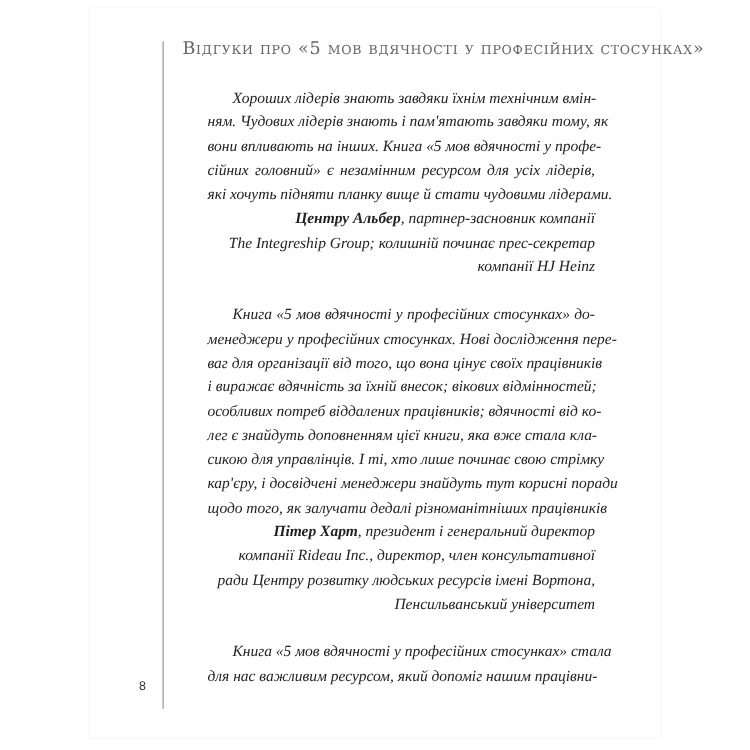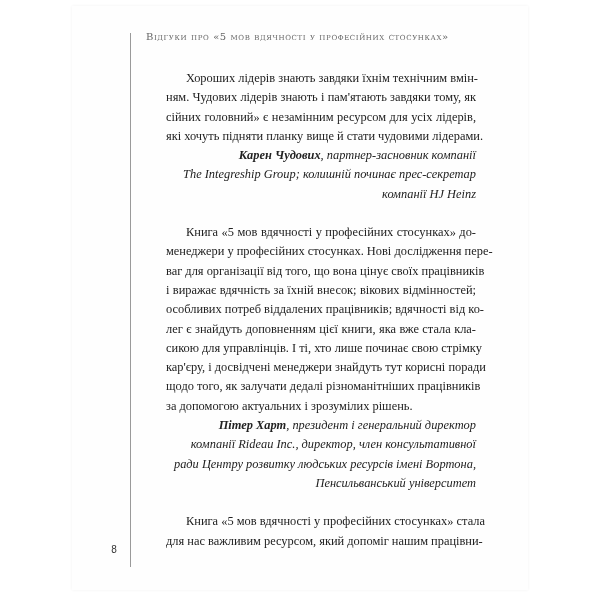--- a/index.html
+++ b/index.html
@@ -9,29 +9,29 @@
     background:#fefefe;
     box-shadow: 0 0 3px rgba(0,0,0,0.06);
   }
   .rule { position:absolute; left:130px; top:33px; width:1px; height:534px; background:#9a9a9a; }
   .page-num {
     position:absolute; left:108px; top:544px; width:12px; text-align:center;
     font-family:"Liberation Sans", sans-serif; font-size:10px; color:#333;
   }
   .running-head {
     position:absolute; left:146px; top:31px; width:330px;
-    font-family:"DejaVu Serif", serif; font-size:10px; letter-spacing:0.6px;
+    font-family:"DejaVu Serif", serif; font-size:14px; letter-spacing:0.6px;
     color:#666; font-variant: small-caps; white-space:nowrap;
   }
   .body {
     position:absolute; left:146px; top:69px; width:330px;
     font-family:"Liberation Serif", serif; font-size:12.4px; line-height:19.3px; color:#222;
   }
   .p { text-align:justify; text-indent:20px; margin:0; }
-  .line { display:block; text-align:justify; text-align-last:justify; white-space:nowrap; }
+  .line { display:block; text-align:justify; text-align-last:justify; white-space:nowrap;font-style:italic; }
   .line.last { text-align-last:left; }
   .line.ind { padding-left:20px; }
   .attr { text-align:right; font-style:italic; margin:0; }
   .attr .name { font-weight:bold; }
   .attr .l { display:block; white-space:nowrap; }
   .gap { height:19px; }
 </style>
 </head>
 <body>
 
@@ -39,42 +39,42 @@
 </div>
 <div class="rule"></div>
 <div class="page-num">8</div>
 <div class="running-head">Відгуки про «5 мов вдячності у професійних стосунках»</div>
 
 <div class="body">
 
   <div class="p">
     <span class="line ind">Хороших лідерів знають завдяки їхнім технічним вмін-</span>
     <span class="line">ням. Чудових лідерів знають і пам'ятають завдяки тому, як</span>
+    <span class="line">вони впливають на інших. Книга «5 мов вдячності у профе-</span>
     <span class="line">сійних головний» є незамінним ресурсом для усіх лідерів,</span>
     <span class="line last">які хочуть підняти планку вище й стати чудовими лідерами.</span>
   </div>
   <div class="attr">
-    <span class="l"><span class="name">Карен Чудових</span><span>, партнер-засновник компанії</span></span>
+    <span class="l"><span class="name">Центру Альбер</span><span>, партнер-засновник компанії</span></span>
     <span class="l">The Integreship Group; колишній починає прес-секретар</span>
     <span class="l">компанії HJ Heinz</span>
   </div>
 
   <div class="gap"></div>
 
   <div class="p">
     <span class="line ind">Книга «5 мов вдячності у професійних стосунках» до-</span>
     <span class="line">менеджери у професійних стосунках. Нові дослідження пере-</span>
     <span class="line">ваг для організації від того, що вона цінує своїх працівників</span>
     <span class="line">і виражає вдячність за їхній внесок; вікових відмінностей;</span>
     <span class="line">особливих потреб віддалених працівників; вдячності від ко-</span>
     <span class="line">лег є знайдуть доповненням цієї книги, яка вже стала кла-</span>
     <span class="line">сикою для управлінців. І ті, хто лише починає свою стрімку</span>
     <span class="line">кар'єру, і досвідчені менеджери знайдуть тут корисні поради</span>
     <span class="line">щодо того, як залучати дедалі різноманітніших працівників</span>
-    <span class="line last">за допомогою актуальних і зрозумілих рішень.</span>
   </div>
   <div class="attr">
     <span class="l"><span class="name">Пітер Харт</span><span>, президент і генеральний директор</span></span>
     <span class="l">компанії Rideau Inc., директор, член консультативної</span>
     <span class="l">ради Центру розвитку людських ресурсів імені Вортона,</span>
     <span class="l">Пенсильванський університет</span>
   </div>
 
   <div class="gap"></div>
 

